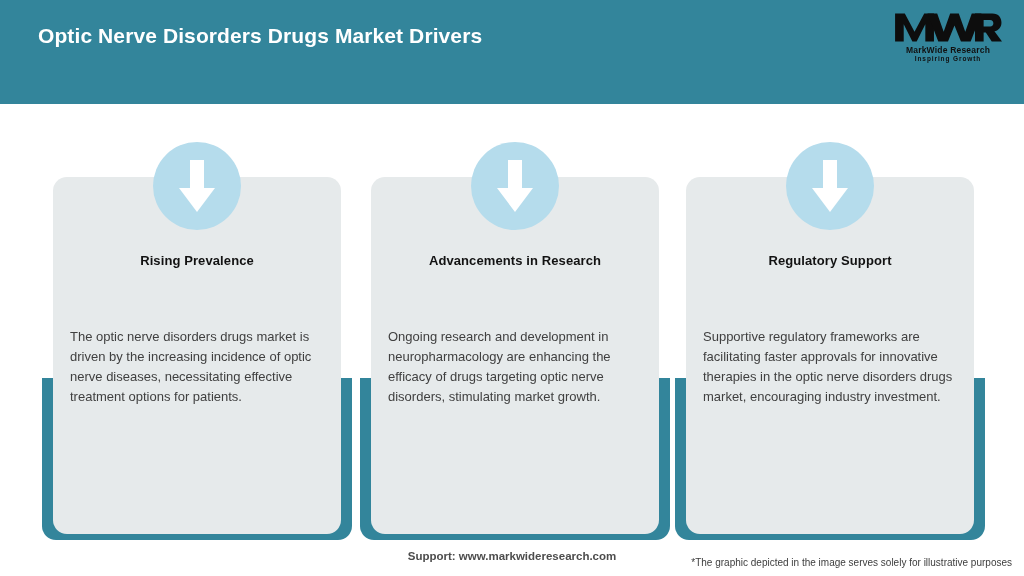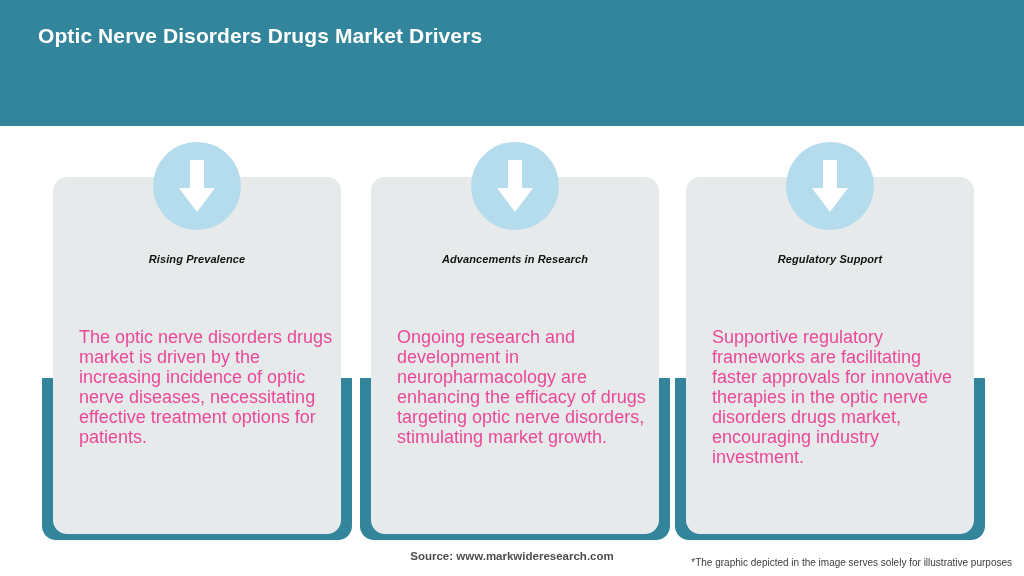--- a/index.html
+++ b/index.html
@@ -14,21 +14,21 @@
     overflow: hidden;
     position: relative;
   }
 
   
   .header {
     position: absolute;
     left: 0;
     top: 0;
     width: 1024px;
-    height: 126px;
+    height: 104px;
     background: #33859b;
     box-sizing: border-box;
   }
   .header-title {
     position: absolute;
     left: 38px;
     top: 24px;
     font-size: 21px;
     font-weight: bold;
     color: #ffffff;
@@ -132,34 +132,33 @@
     margin-top: -26px;
     display: block;
   }
 
   .card-title {
     position: absolute;
     left: 0;
     right: 0;
     top: 155px;
     text-align: center;
-    font-size: 11px;
+    font-size: 13px;
     font-weight: bold;
     color: #121212;
     letter-spacing: 0.1px;
-    font-style: italic;
   }
   .card-body {
     position: absolute;
-    left: 37px;
+    left: 28px;
     right: 18px;
     top: 229px;
-    font-size: 18px;
+    font-size: 13px;
     line-height: 20px;
-    color: #ec4899;
+    color: #404040;
     text-align: left;
   }
 
   
   .footer-source {
     position: absolute;
     left: 0;
     top: 556px;
     width: 1024px;
     text-align: center;
@@ -177,20 +176,34 @@
     white-space: nowrap;
     transform: translateY(-50%);
   }
 </style>
 </head>
 <body>
 
 <div class="header">
   <div class="header-title">Optic Nerve Disorders Drugs Market Drivers</div>
 
+  <div class="logo">
+    <svg class="logo-mark" viewBox="0 0 200 62">
+      <g fill="#0d0d0d">
+
+        <polygon points="2,58 2,6 20,6 38,40 56,6 74,6 74,58 58,58 58,26 42,58 34,58 18,26 18,58"></polygon>
+
+        <polygon points="62,6 80,6 92,40 104,6 120,6 132,40 144,6 162,6 142,58 124,58 112,28 100,58 82,58"></polygon>
+
+        <path d="M150,6 L182,6 C194,6 199,14 199,23 C199,31 194,37 186,39 L200,58 L181,58 L170,41 L166,41 L166,58 L150,58 Z M166,18 L166,30 L178,30 C182,30 184,27 184,24 C184,21 182,18 178,18 Z"></path>
+      </g>
+    </svg>
+    <div class="logo-name">MarkWide Research</div>
+    <div class="logo-tag">Inspiring Growth</div>
+  </div>
 </div>
 
 <div class="cards">
 
   <div class="card-wrap c0">
     <div class="frame"></div>
     <div class="card"></div>
     <div class="badge">
       <svg viewBox="0 0 42 52">
         <polygon fill="#ffffff" points="14,0 28,0 28,28 39,28 21,52 3,28 14,28"></polygon>
@@ -219,14 +232,14 @@
       <svg viewBox="0 0 42 52">
         <polygon fill="#ffffff" points="14,0 28,0 28,28 39,28 21,52 3,28 14,28"></polygon>
       </svg>
     </div>
     <div class="card-title">Advancements in Research</div>
     <div class="card-body">Ongoing research and development in neuropharmacology are enhancing the efficacy of drugs targeting optic nerve disorders, stimulating market growth.</div>
   </div>
 
 </div>
 
-<div class="footer-source">Source: www.markwideresearch.com</div>
+<div class="footer-source">Support: www.markwideresearch.com</div>
 <div class="footer-disclaimer">*The graphic depicted in the image serves solely for illustrative purposes</div>
 
 </body></html>

